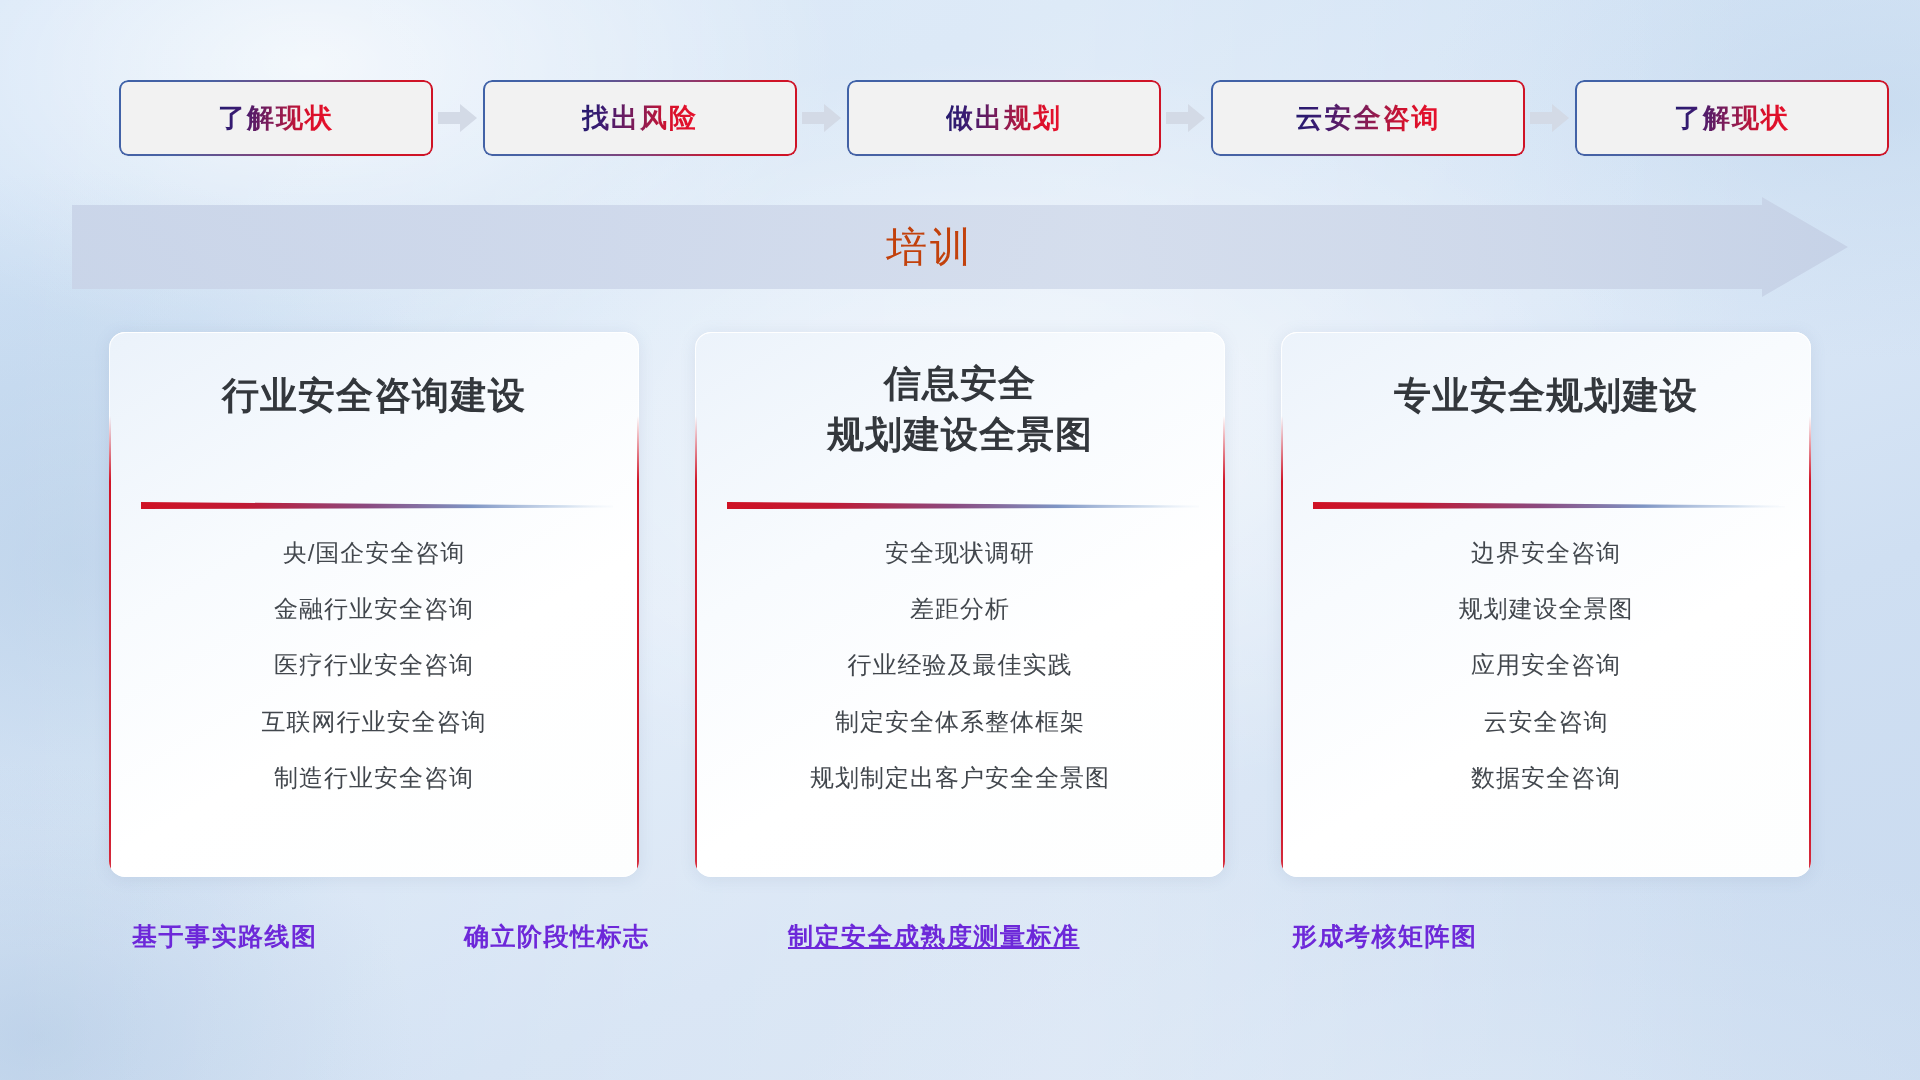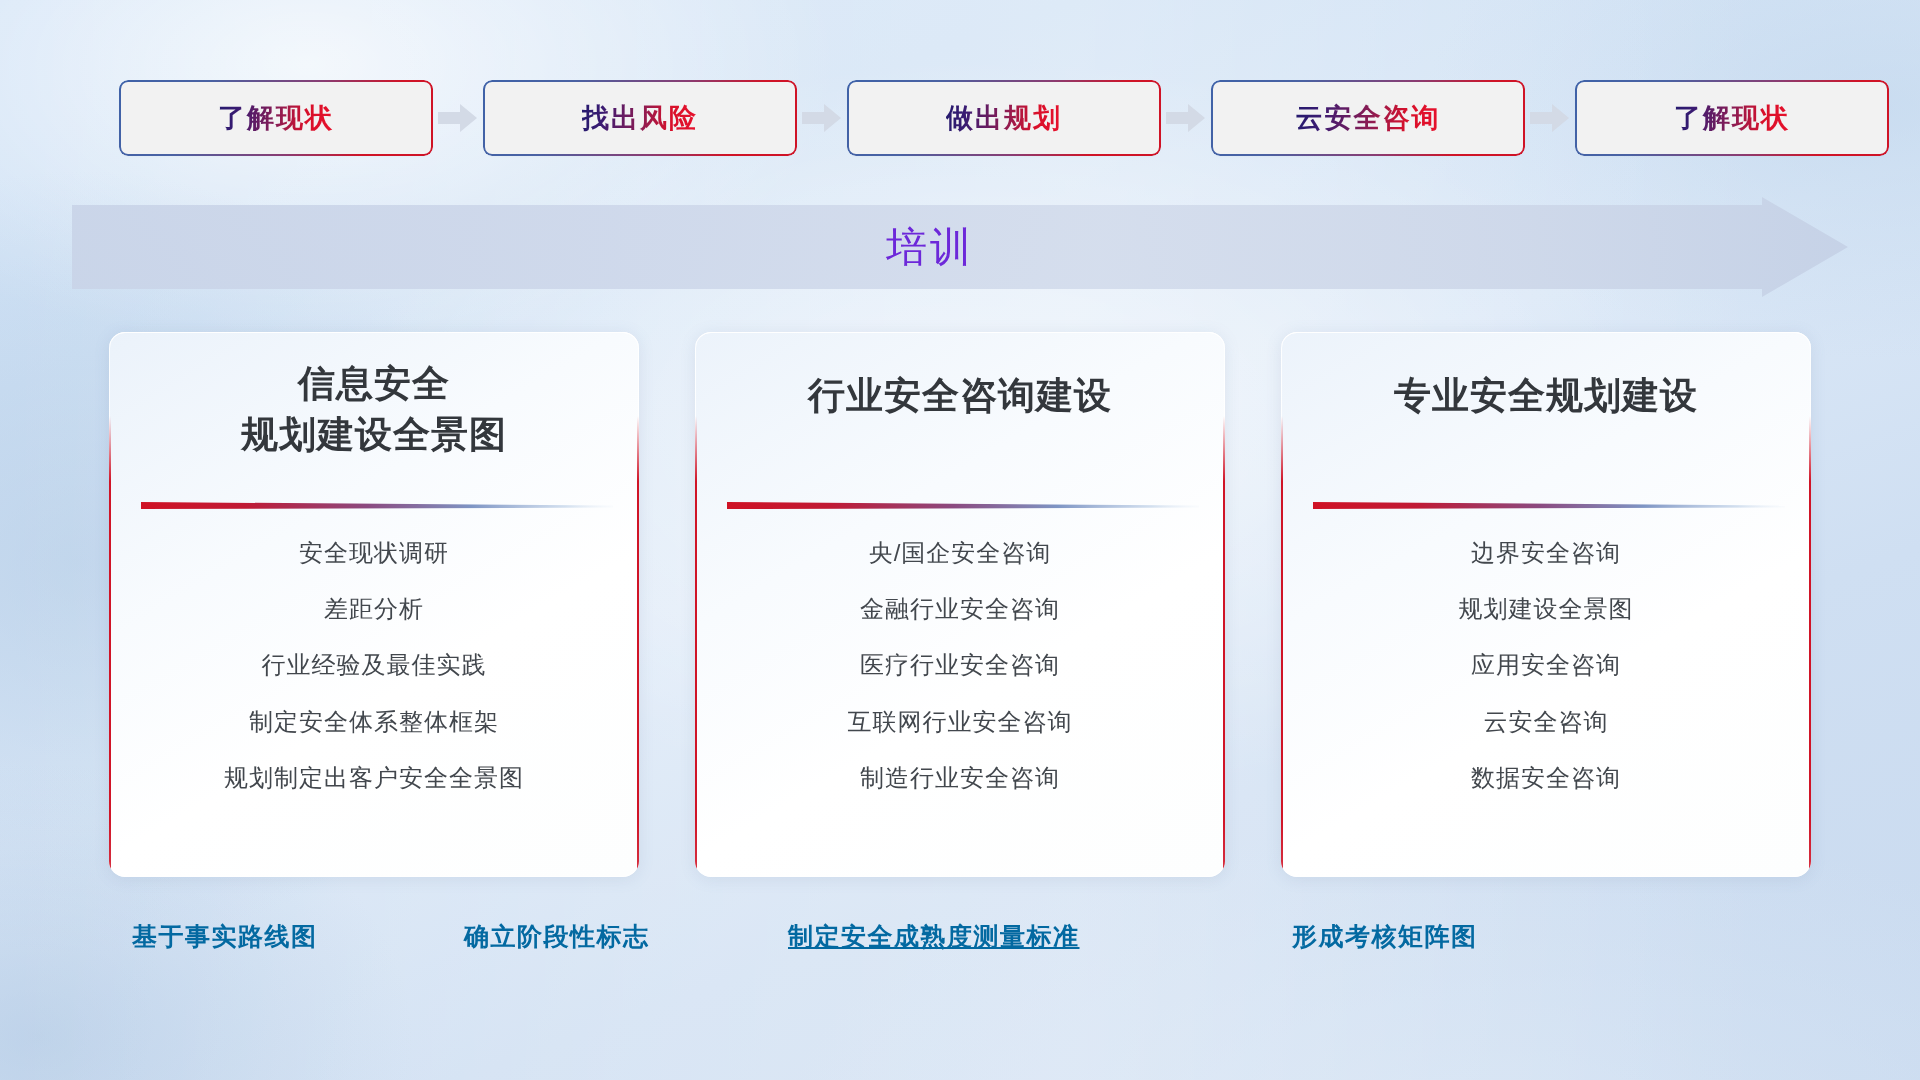--- a/index.html
+++ b/index.html
@@ -80,21 +80,21 @@
   #banner .shape {
     position:absolute; inset:0;
     background:linear-gradient(95deg,#c9d4e8 0%,#cdd7ea 28%,#d3dcec 58%,#cdd7e9 82%,#c5d1e6 100%);
     clip-path:polygon(0 8px, calc(100% - 86px) 8px, calc(100% - 86px) 0, 100% 50%, calc(100% - 86px) 100%, calc(100% - 86px) calc(100% - 8px), 0 calc(100% - 8px));
     opacity:.93;
   }
   #banner .label {
     position:absolute; inset:0;
     display:flex; align-items:center; justify-content:center;
     padding-right:60px;
-    font-size:41px; font-weight:400; color:#6d28d9; letter-spacing:3px;
+    font-size:41px; font-weight:400; color:#c2410c; letter-spacing:3px;
   }
 
   
   #cards {
     position:absolute; left:0; top:332px; width:1920px; height:560px;
     display:flex; justify-content:center; gap:56px;
   }
   .card {
     width:530px; height:545px;
     position:relative;
@@ -141,21 +141,21 @@
     font-size:24px; color:#42474d; letter-spacing:1px;
     line-height:2.05;
   }
 
   
   #bottom {
     position:absolute; left:0; top:920px; width:1920px; height:60px;
   }
   .blabel {
     position:absolute; top:0;
-    font-size:25px; font-weight:700; color:#0369a1; letter-spacing:1.5px;
+    font-size:25px; font-weight:700; color:#6d28d9; letter-spacing:1.5px;
     white-space:nowrap;
   }
   .blabel.b0 { left:132px; }
   .blabel.b1 { left:464px; }
   .blabel.b2 { left:788px;text-decoration:underline; }
   .blabel.b3 { left:1292px; }
 </style>
 </head>
 <body>
 
@@ -212,20 +212,50 @@
     <span class="step-label">了解现状</span>
   </div>
 </div>
 
 <div id="banner">
   <div class="shape"></div>
   <div class="label">培训</div>
 </div>
 
 <div id="cards">
+
+  <div class="card">
+    <div class="edge-l"></div>
+    <div class="edge-r"></div>
+    <div class="card-title">
+      <div>行业安全咨询建设</div>
+    </div>
+    <div class="divider">
+      <svg viewBox="0 0 480 10" preserveAspectRatio="none">
+        <defs>
+          <linearGradient id="g2" x1="0" y1="0" x2="1" y2="0">
+            <stop offset="0" stop-color="#cf1225"></stop>
+            <stop offset="0.22" stop-color="#c01a35"></stop>
+            <stop offset="0.48" stop-color="#8b4a80"></stop>
+            <stop offset="0.70" stop-color="#7e95c4"></stop>
+            <stop offset="0.90" stop-color="#c5d6ea" stop-opacity="0.75"></stop>
+            <stop offset="1" stop-color="#e6eef7" stop-opacity="0.15"></stop>
+          </linearGradient>
+        </defs>
+        <path d="M0 2 L480 5.6 L480 7.6 L0 9 Z" fill="url(#g2)"></path>
+      </svg>
+    </div>
+    <ul class="card-list">
+      <li>央/国企安全咨询</li>
+      <li>金融行业安全咨询</li>
+      <li>医疗行业安全咨询</li>
+      <li>互联网行业安全咨询</li>
+      <li>制造行业安全咨询</li>
+    </ul>
+  </div>
 
   <div class="card">
     <div class="edge-l"></div>
     <div class="edge-r"></div>
     <div class="card-title two-line">
       <div>信息安全</div>
       <div>规划建设全景图</div>
     </div>
     <div class="divider">
       <svg viewBox="0 0 480 10" preserveAspectRatio="none">
@@ -248,50 +278,20 @@
       <li>行业经验及最佳实践</li>
       <li>制定安全体系整体框架</li>
       <li>规划制定出客户安全全景图</li>
     </ul>
   </div>
 
   <div class="card">
     <div class="edge-l"></div>
     <div class="edge-r"></div>
     <div class="card-title">
-      <div>行业安全咨询建设</div>
-    </div>
-    <div class="divider">
-      <svg viewBox="0 0 480 10" preserveAspectRatio="none">
-        <defs>
-          <linearGradient id="g2" x1="0" y1="0" x2="1" y2="0">
-            <stop offset="0" stop-color="#cf1225"></stop>
-            <stop offset="0.22" stop-color="#c01a35"></stop>
-            <stop offset="0.48" stop-color="#8b4a80"></stop>
-            <stop offset="0.70" stop-color="#7e95c4"></stop>
-            <stop offset="0.90" stop-color="#c5d6ea" stop-opacity="0.75"></stop>
-            <stop offset="1" stop-color="#e6eef7" stop-opacity="0.15"></stop>
-          </linearGradient>
-        </defs>
-        <path d="M0 2 L480 5.6 L480 7.6 L0 9 Z" fill="url(#g2)"></path>
-      </svg>
-    </div>
-    <ul class="card-list">
-      <li>央/国企安全咨询</li>
-      <li>金融行业安全咨询</li>
-      <li>医疗行业安全咨询</li>
-      <li>互联网行业安全咨询</li>
-      <li>制造行业安全咨询</li>
-    </ul>
-  </div>
-
-  <div class="card">
-    <div class="edge-l"></div>
-    <div class="edge-r"></div>
-    <div class="card-title">
       <div>专业安全规划建设</div>
     </div>
     <div class="divider">
       <svg viewBox="0 0 480 10" preserveAspectRatio="none">
         <defs>
           <linearGradient id="g3" x1="0" y1="0" x2="1" y2="0">
             <stop offset="0" stop-color="#cf1225"></stop>
             <stop offset="0.22" stop-color="#c01a35"></stop>
             <stop offset="0.48" stop-color="#8b4a80"></stop>
             <stop offset="0.70" stop-color="#7e95c4"></stop>

